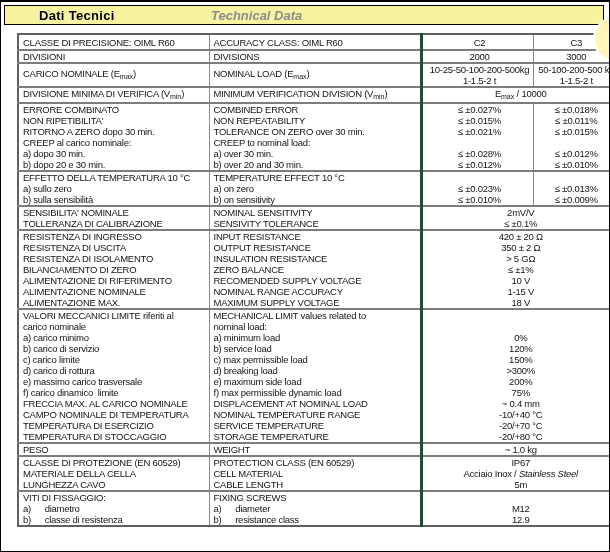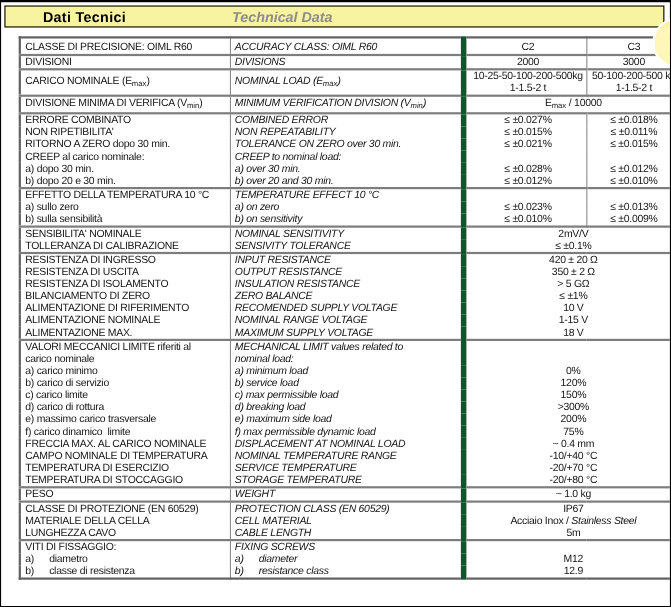--- a/index.html
+++ b/index.html
@@ -30,21 +30,21 @@
     position:absolute;left:16px;top:31px;width:598px;
     border-collapse:collapse;table-layout:fixed;
     color:#141414;font-size:9.5px;line-height:11px;letter-spacing:-.25px;
     border:2px solid #606060;
   }
   table.spec td{
     padding:0 0 0 4px;height:11px;overflow:hidden;vertical-align:middle;
     white-space:pre;
   }
   td.c-it{border-right:1px solid #8a8a8a;}
-  td.c-en{border-right:5px solid #14532d;font-style:italic;}
+  td.c-en{border-right:3px solid #14532d;}
   td.c-val{text-align:center;padding:0 2px;}
   td.c-div{border-right:1px solid #8a8a8a;}
   tr.sec-start td{border-top:2px solid #7d7d7d;}
   sub{font-size:7px;vertical-align:-2px;letter-spacing:0;}
   i{font-style:italic;}
 </style>
 </head>
 <body>
 
 <div class="page">
@@ -171,21 +171,21 @@
           <td class="c-en">ZERO BALANCE</td>
           <td class="c-val" colspan="2">≤ ±1%</td>
         </tr>
         <tr>
           <td class="c-it">ALIMENTAZIONE DI RIFERIMENTO</td>
           <td class="c-en">RECOMENDED SUPPLY VOLTAGE</td>
           <td class="c-val" colspan="2">10 V</td>
         </tr>
         <tr>
           <td class="c-it">ALIMENTAZIONE NOMINALE</td>
-          <td class="c-en">NOMINAL RANGE VOLTAGE</td>
+          <td class="c-en">NOMINAL RANGE ACCURACY</td>
           <td class="c-val" colspan="2">1-15 V</td>
         </tr>
         <tr>
           <td class="c-it">ALIMENTAZIONE MAX.</td>
           <td class="c-en">MAXIMUM SUPPLY VOLTAGE</td>
           <td class="c-val" colspan="2">18 V</td>
         </tr>
         <tr class="sec-start">
           <td class="c-it">VALORI MECCANICI LIMITE riferiti al<br>carico nominale</td>
           <td class="c-en">MECHANICAL LIMIT values related to<br>nominal load:</td>

